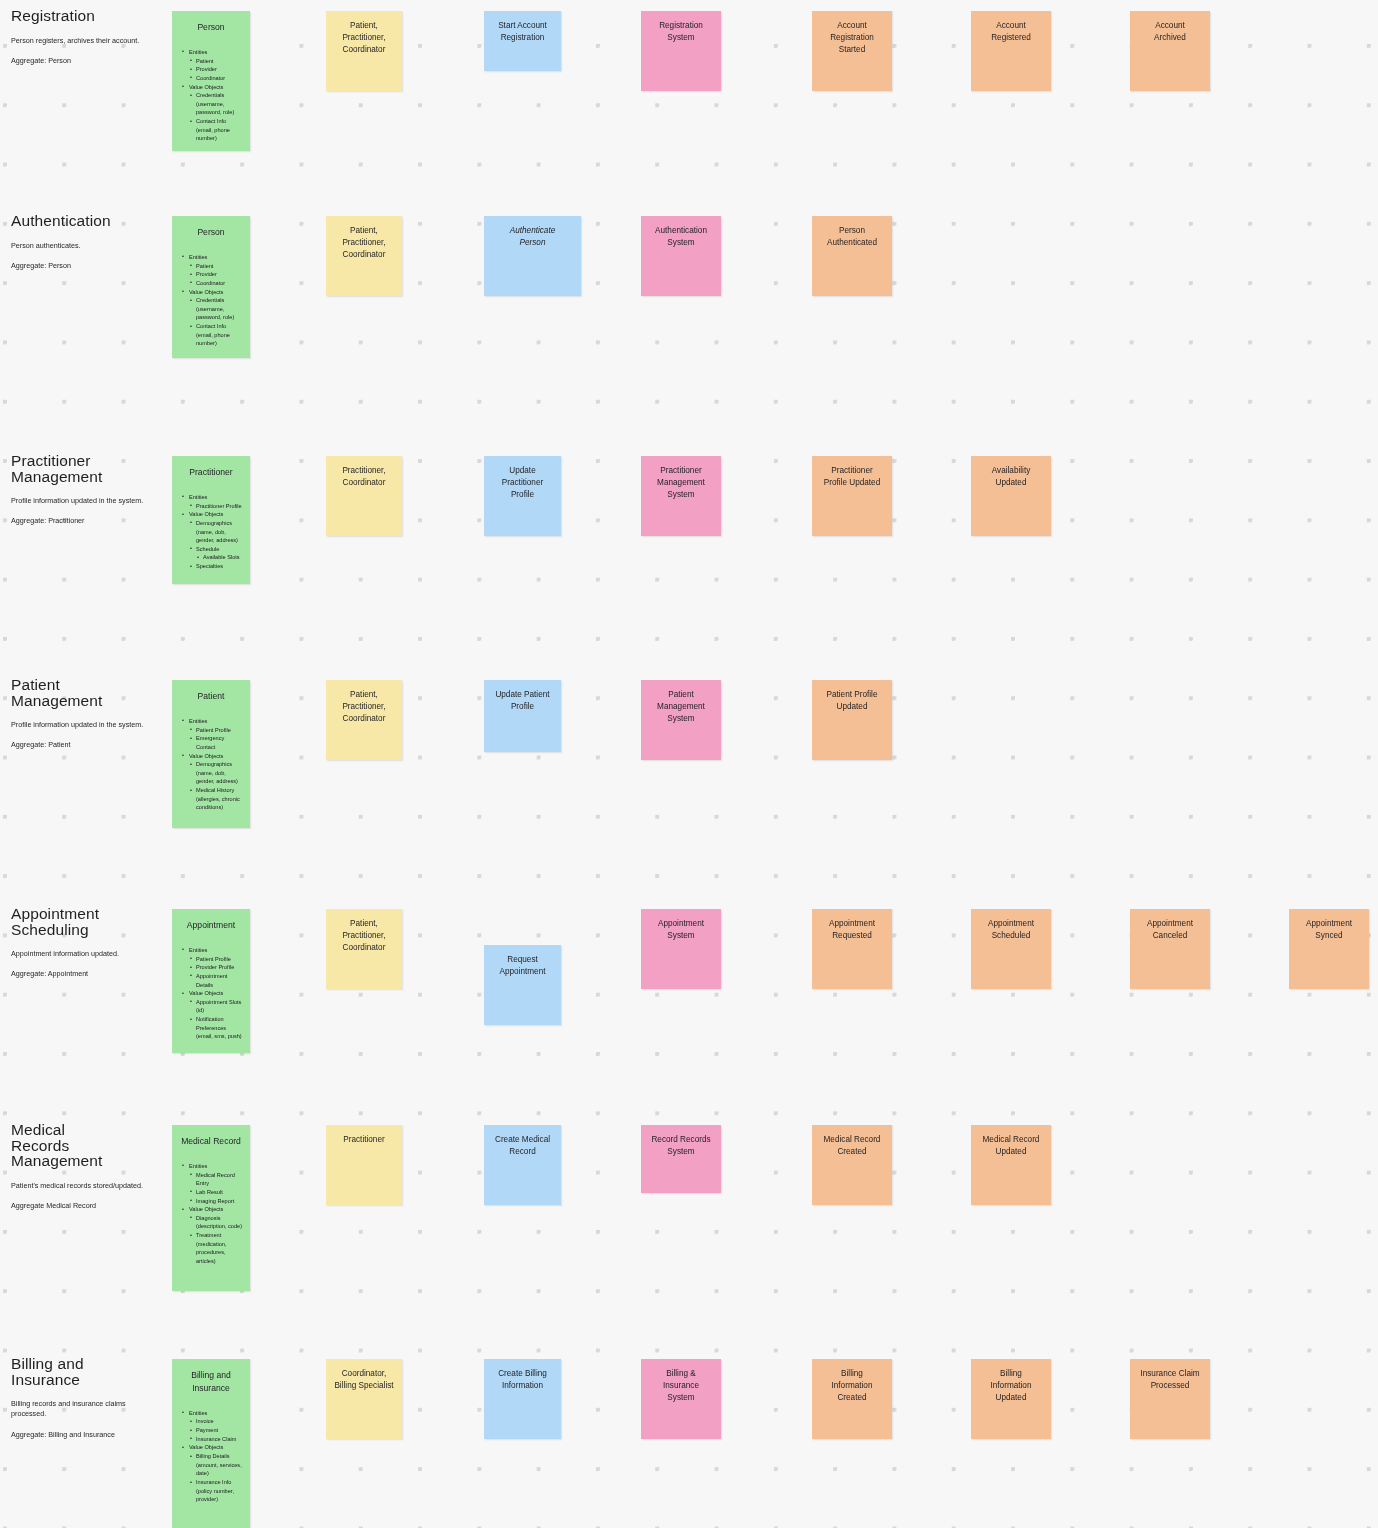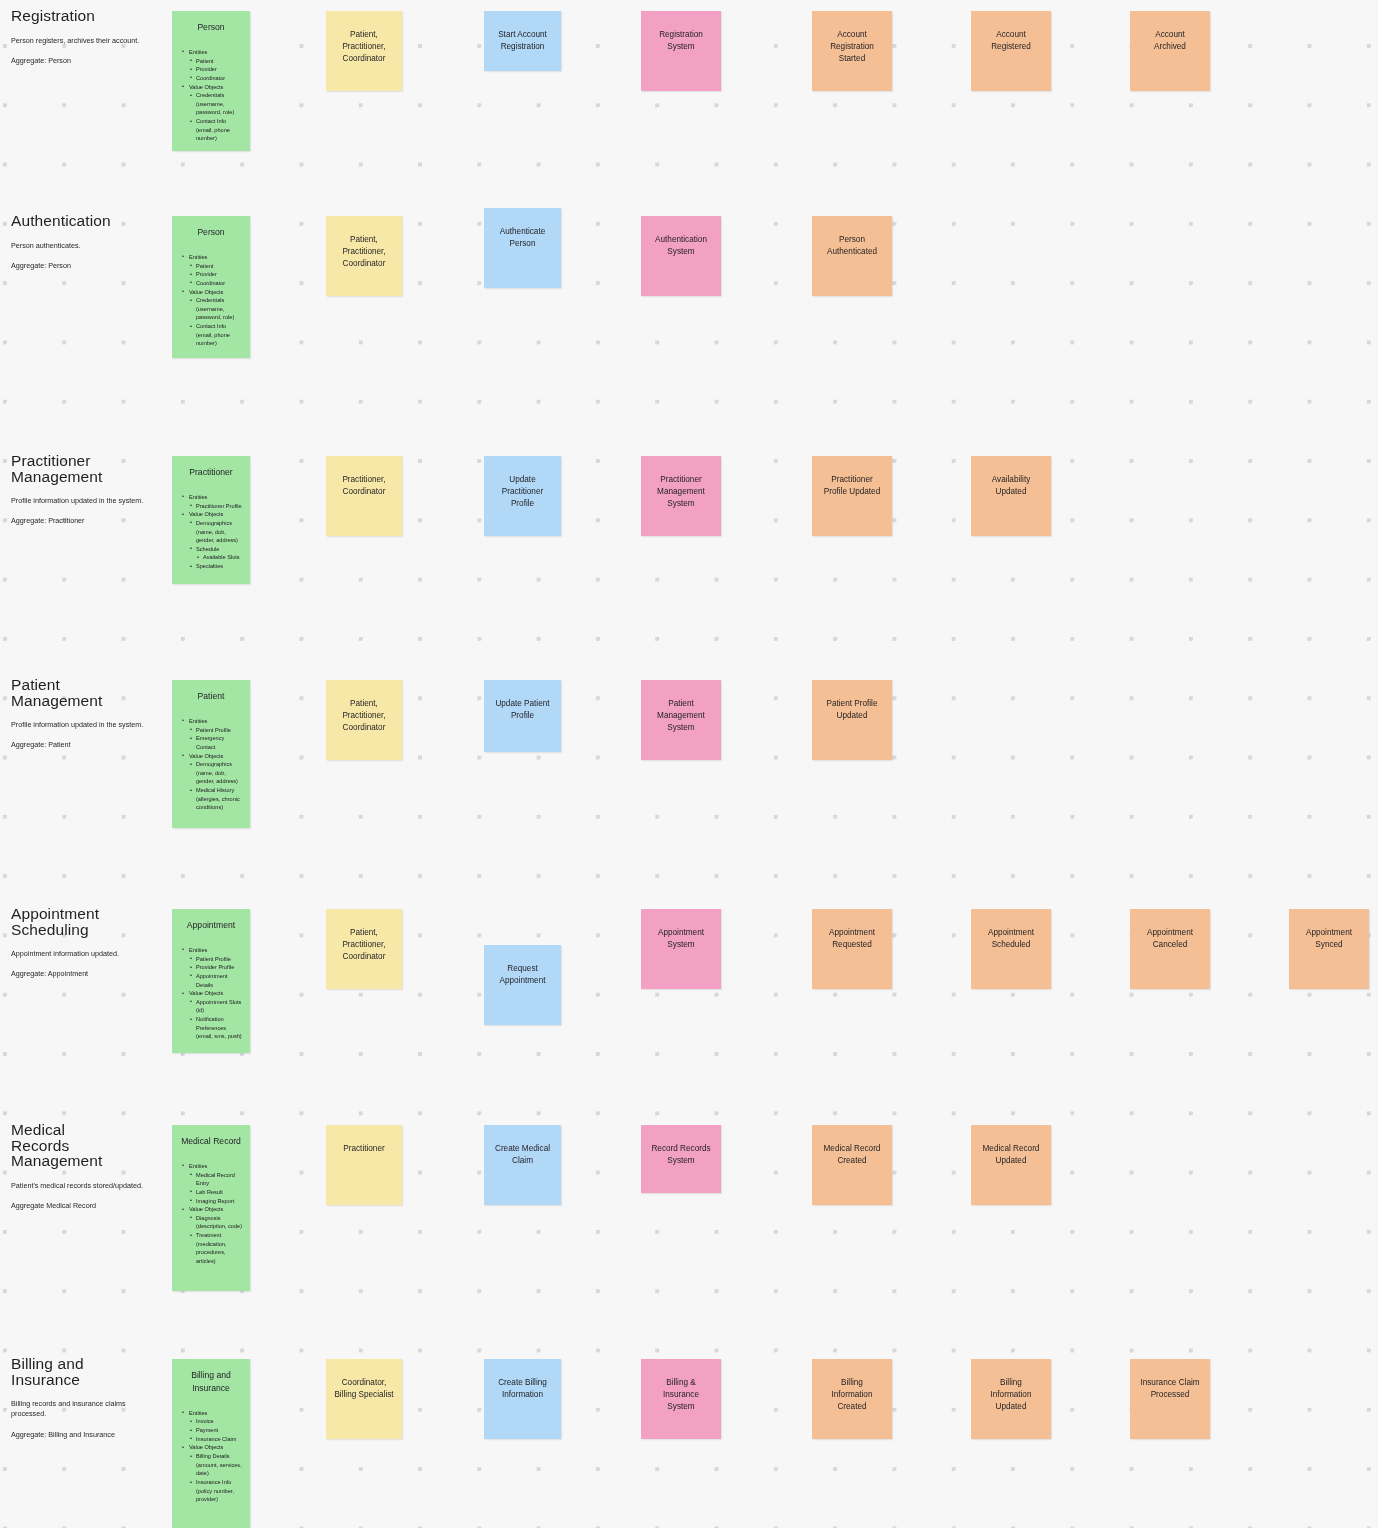--- a/index.html
+++ b/index.html
@@ -58,21 +58,21 @@
   
   .card {
     position: absolute;
     box-shadow: 1px 1px 1.5px rgba(0,0,0,0.10);
   }
   .card-title {
     text-align: center;
     font-size: 8.2px;
     line-height: 1.45;
     color: #1f1f22;
-    padding: 18px 6px 0 6px;
+    padding: 9px 6px 0 6px;
     white-space: pre-line;
   }
   .card.actor   { background: #f8e8a8; }
   .card.command { background: #b2d8f7; }
   .card.system  { background: #f2a0c4; }
   .card.event   { background: #f5bf95; margin-left: 8px; }
 
   
   .card.aggregate { background: #a3e6a4; }
   .agg-name {
@@ -185,21 +185,21 @@
           <div class="agg-group-label">Value Objects</div>
           <div class="agg-item">Credentials (username, password, role)</div>
           <div class="agg-item">Contact Info (email, phone number)</div>
         </div>
       </div>
       <div class="card actor" style="left: 326px; top: 216px; width: 76px; height: 80px;">
         <div class="card-title">Patient,
 Practitioner,
 Coordinator</div>
       </div>
-      <div class="card command" style="left: 484px; top: 208px; width: 77px; height: 80px;">
+      <div class="card command" style="left: 484px; top: 216px; width: 97px; height: 80px; font-style: italic;">
         <div class="card-title">Authenticate
 Person</div>
       </div>
       <div class="card system" style="left: 641px; top: 216px; width: 80px; height: 80px;">
         <div class="card-title">Authentication
 System</div>
       </div>
       <div class="card event" style="left: 804px; top: 216px; width: 80px; height: 80px;">
         <div class="card-title">Person
 Authenticated</div>
@@ -351,21 +351,21 @@
           <div class="agg-group-label">Value Objects</div>
           <div class="agg-item">Diagnosis (description, code)</div>
           <div class="agg-item">Treatment (medication, procedures, articles)</div>
         </div>
       </div>
       <div class="card actor" style="left: 326px; top: 1125px; width: 76px; height: 80px;">
         <div class="card-title">Practitioner</div>
       </div>
       <div class="card command" style="left: 484px; top: 1125px; width: 77px; height: 80px;">
         <div class="card-title">Create Medical
-Claim</div>
+Record</div>
       </div>
       <div class="card system" style="left: 641px; top: 1125px; width: 80px; height: 68px;">
         <div class="card-title">Record Records
 System</div>
       </div>
       <div class="card event" style="left: 804px; top: 1125px; width: 80px; height: 80px;">
         <div class="card-title">Medical Record
 Created</div>
       </div>
       <div class="card event" style="left: 963px; top: 1125px; width: 80px; height: 80px;">

